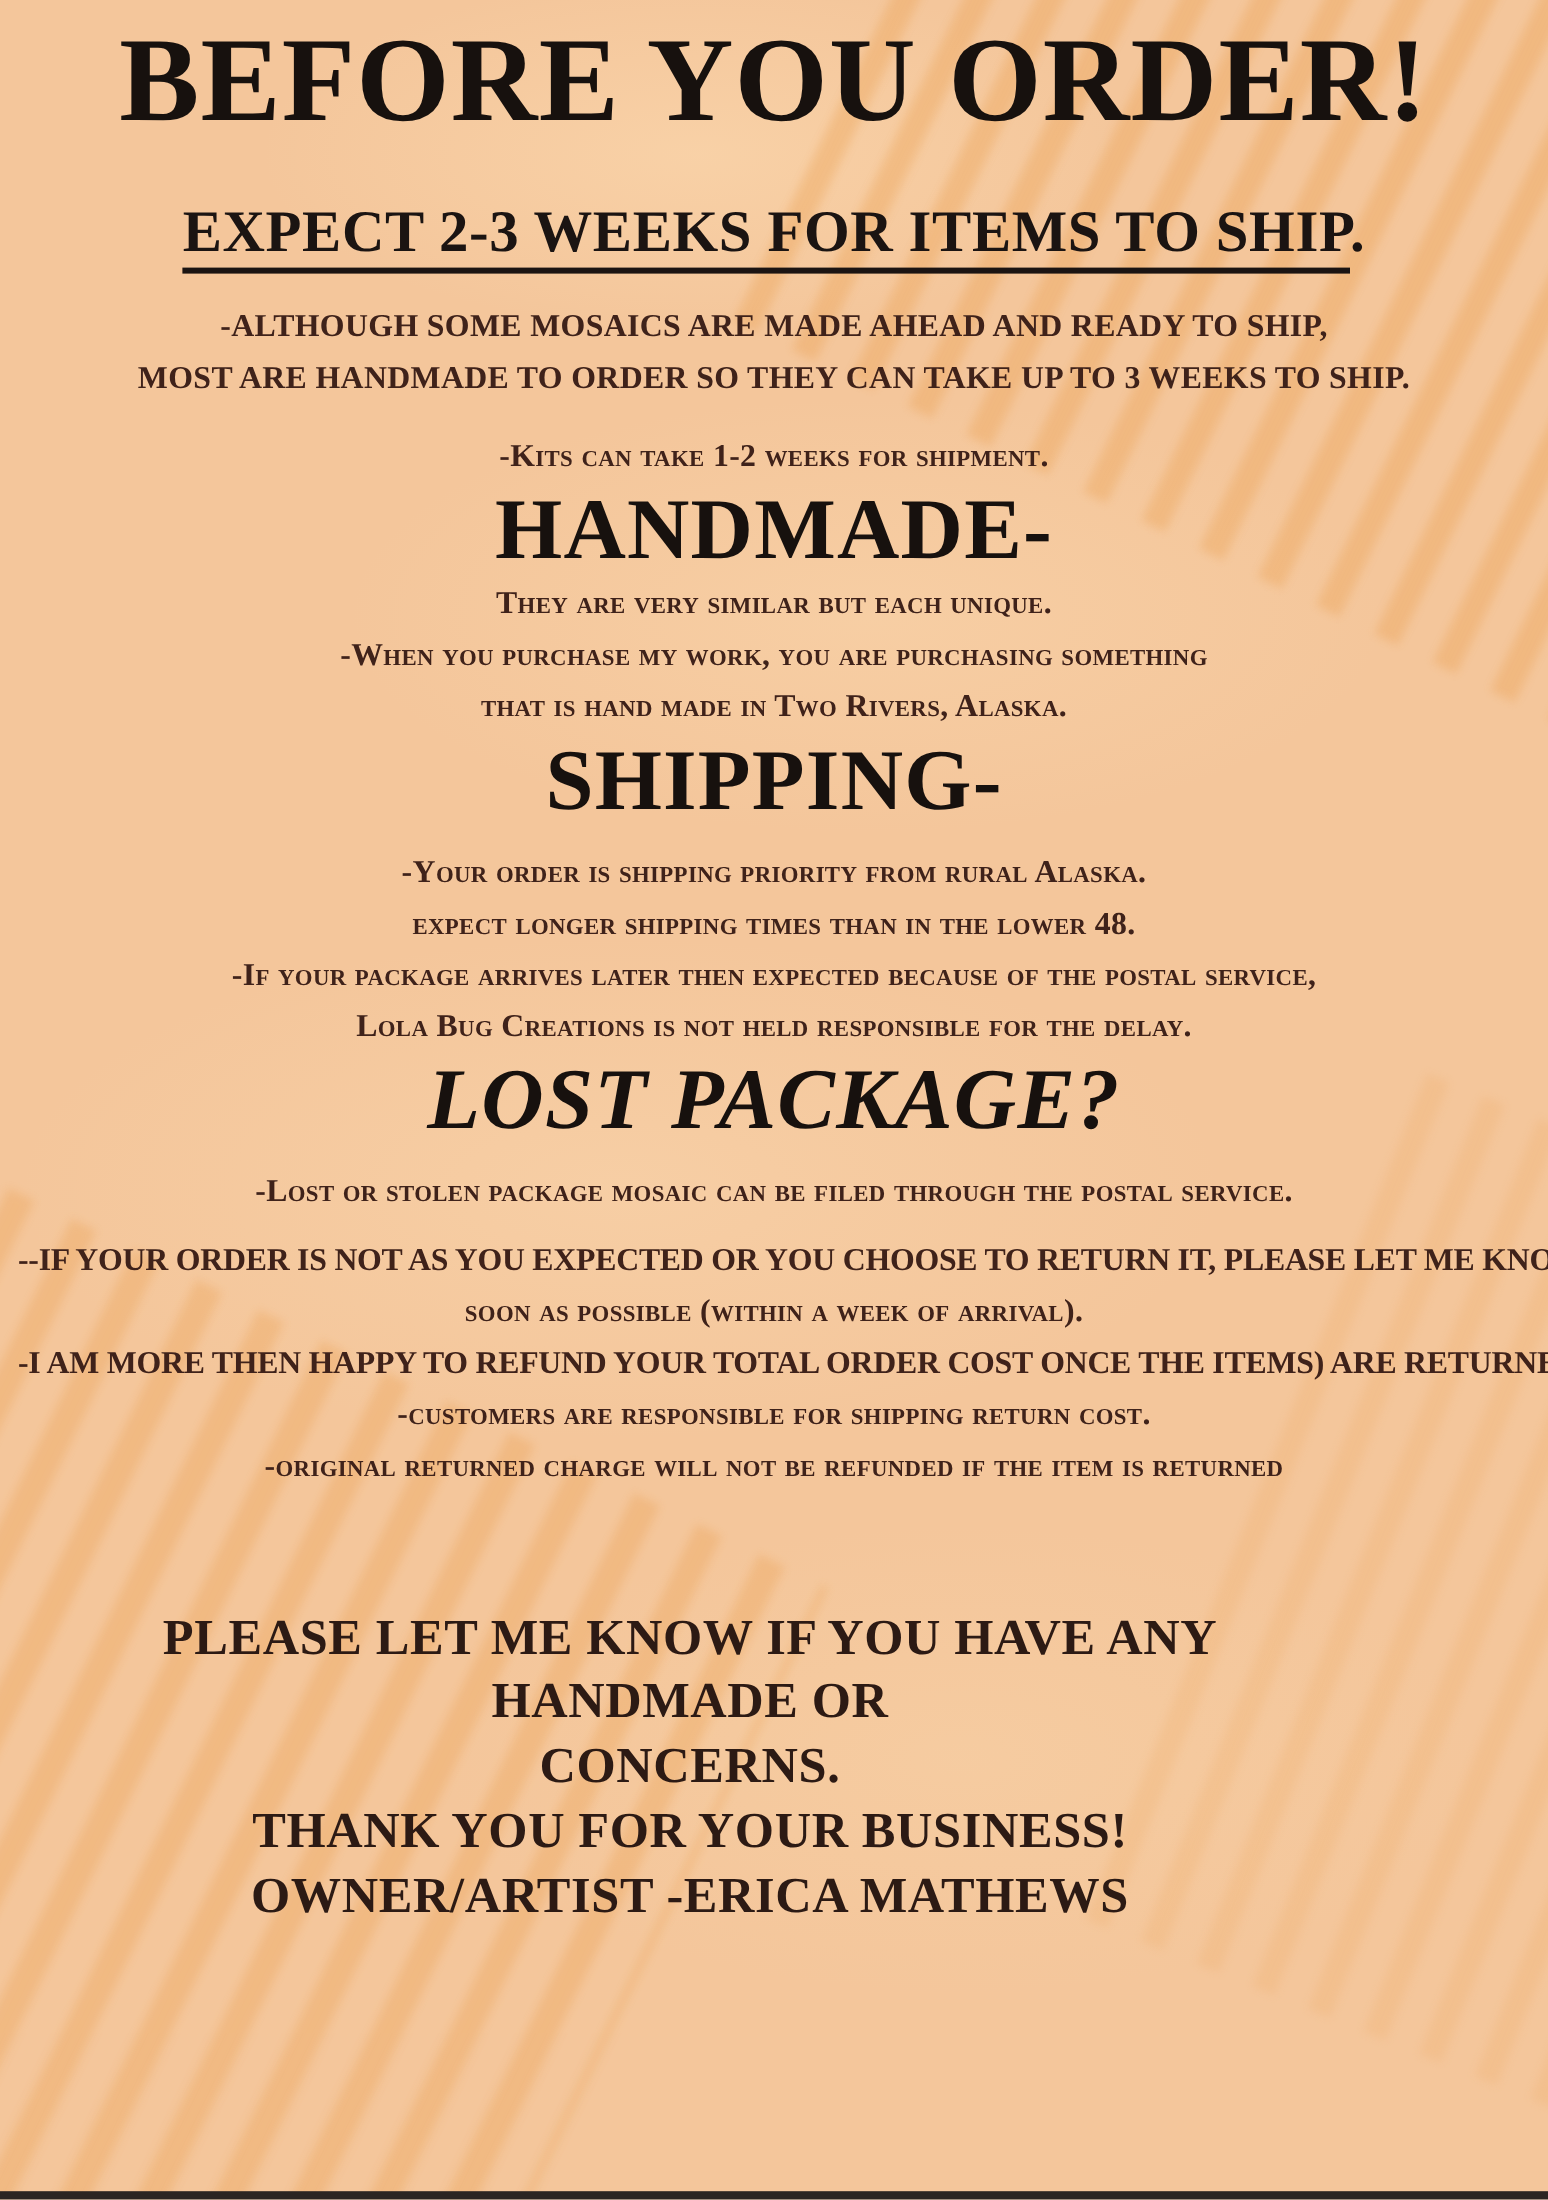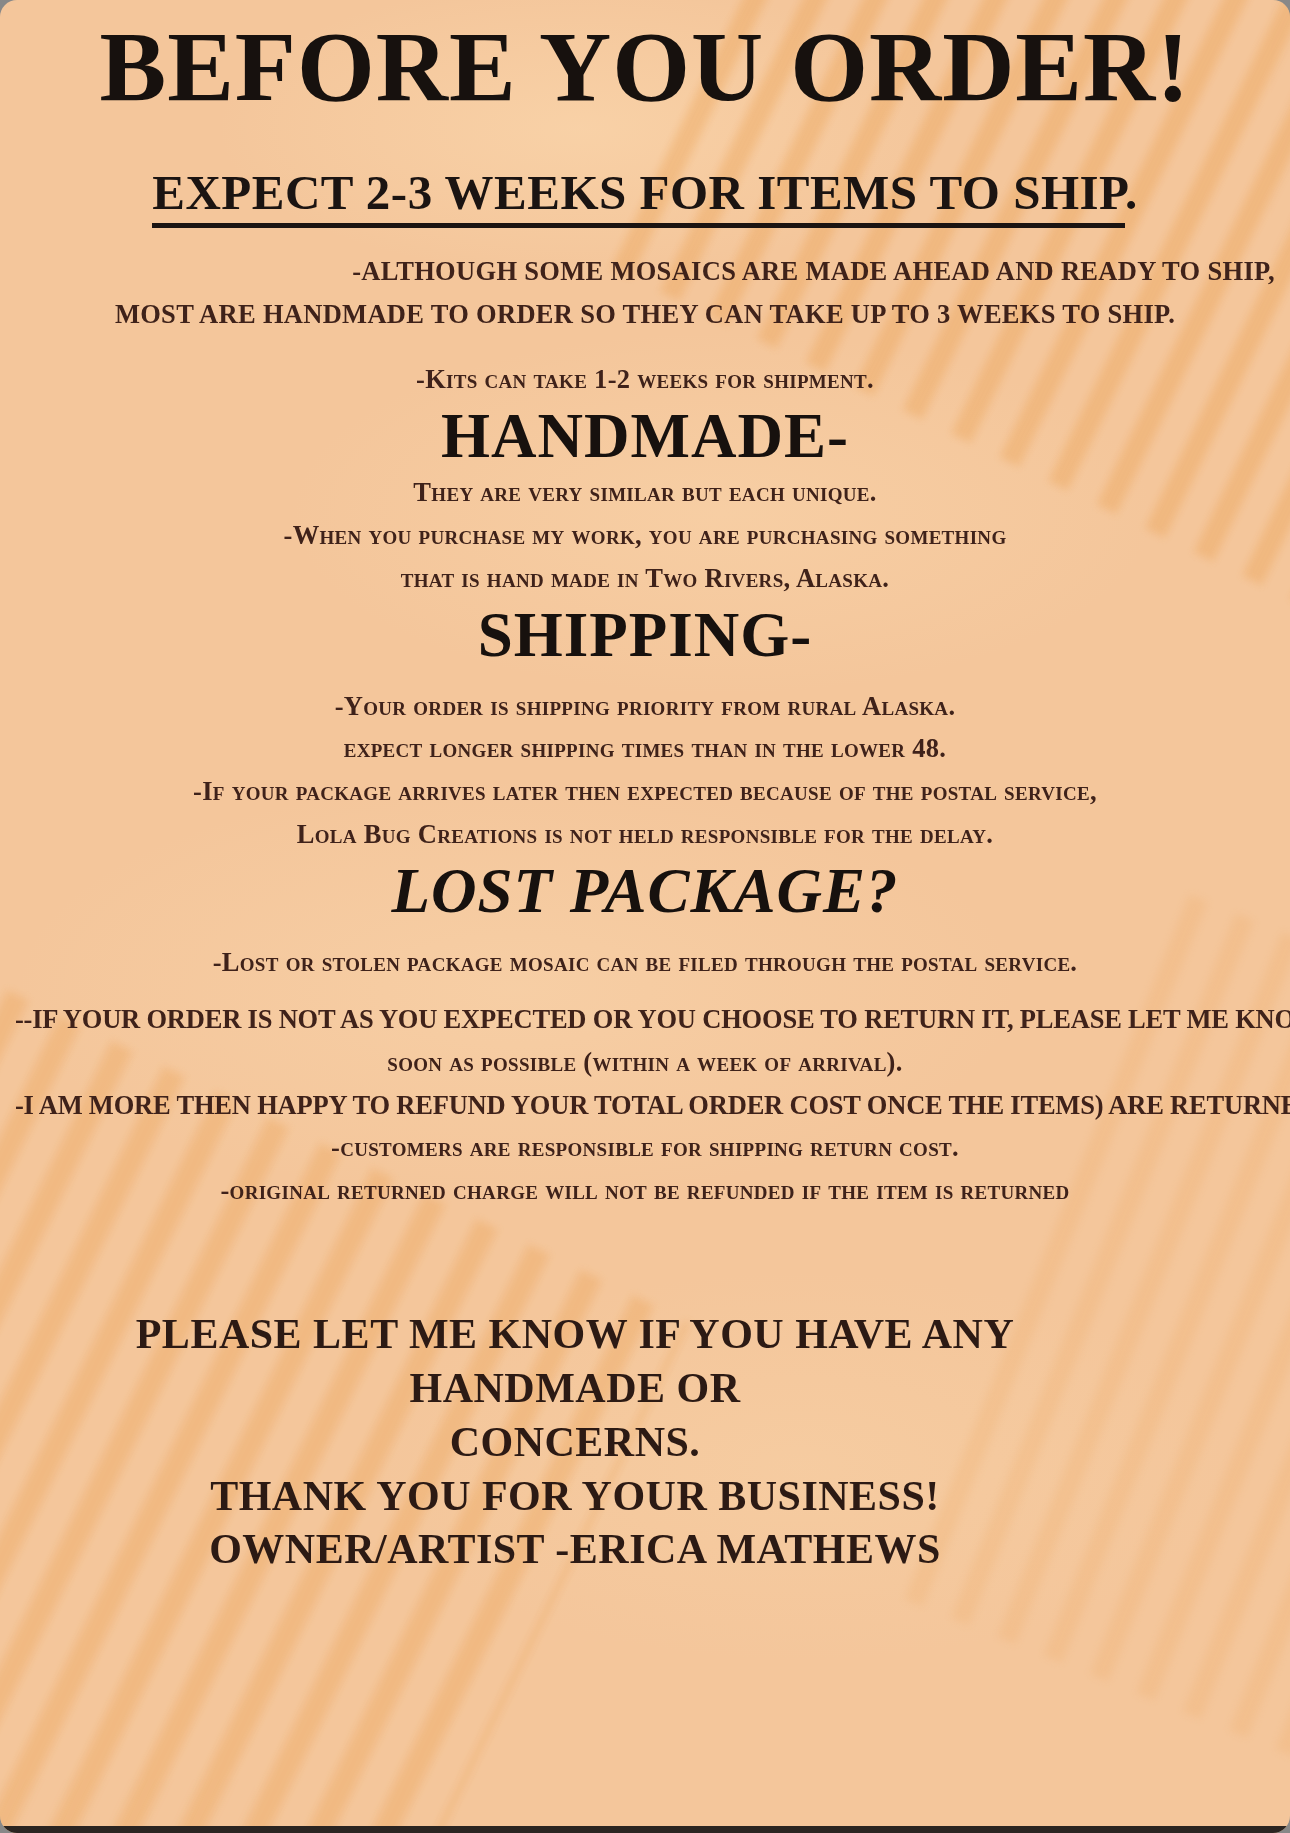--- a/index.html
+++ b/index.html
@@ -8,21 +8,20 @@
     width:1290px;height:1833px;
     margin:0 auto;
     overflow:hidden;
     font-family:"Liberation Serif", serif;
     background-color:#f4c69b;
     background-image:
       radial-gradient(ellipse 520px 210px at 45% 7%,  rgba(252,218,176,.55), transparent 70%),
       radial-gradient(ellipse 620px 260px at 56% 28%, rgba(250,214,172,.50), transparent 70%),
       radial-gradient(ellipse 720px 300px at 40% 54%, rgba(250,216,176,.45), transparent 70%),
       radial-gradient(ellipse 620px 280px at 62% 80%, rgba(248,211,168,.42), transparent 70%);
-    border-radius: 17px;
   }
   .brush{position:absolute;pointer-events:none;filter:blur(4px);}
   .brush-tr{
     top:-160px;right:-240px;width:820px;height:640px;
     transform:rotate(26deg);opacity:.85;
     background:repeating-linear-gradient(90deg,
       rgba(236,166,92,.50) 0 22px, rgba(236,166,92,0) 22px 54px);
   }
   .brush-bl{
     bottom:-140px;left:-220px;width:760px;height:860px;
@@ -50,27 +49,27 @@
     font-size:49px;line-height:1.1;font-weight:700;
     color:#1b1412;letter-spacing:0.5px;white-space:nowrap;
   }
   h2.subtitle .underlined{border-bottom:5px solid #1b1412;padding-bottom:3px;text-align:right;}
 
   .body{
     margin:0;color:#3f221a;
     font-size:26.5px;line-height:1.62;font-weight:700;
     font-variant:small-caps;letter-spacing:0.3px;white-space:nowrap;
   }
-  .first-gap{margin-top:30px;text-align:right;}
+  .first-gap{margin-top:30px;}
   .kits-gap{margin-top:22px;}
   .tight{letter-spacing:-0.2px;}
 
   h3.section{
     margin:0;color:#17110e;
-    font-size:63px;line-height:1.12;font-weight:700;letter-spacing:1px;
+    font-size:72px;line-height:1.12;font-weight:700;letter-spacing:1px;
   }
   .sec-gap-1{margin-top:50px;}
   .sec-gap-2{margin-top:52px;}
   .sec-gap-3{margin-top:58px;font-style:italic;}
   .sec-gap-4{margin-top:56px;}
   .after-heading{margin-top:14px;}
 
   .footer{
     margin:96px 0 0 0;width:1120px;text-align:center;
   }

